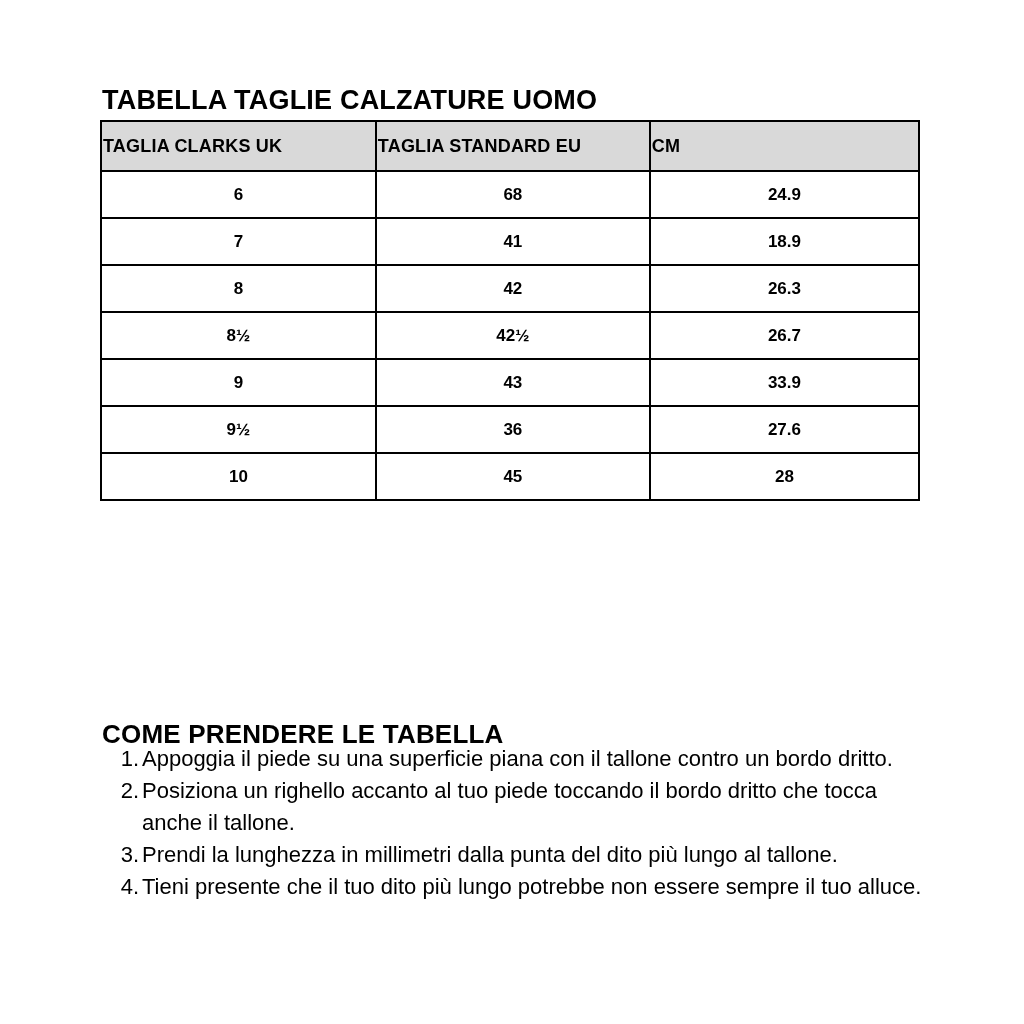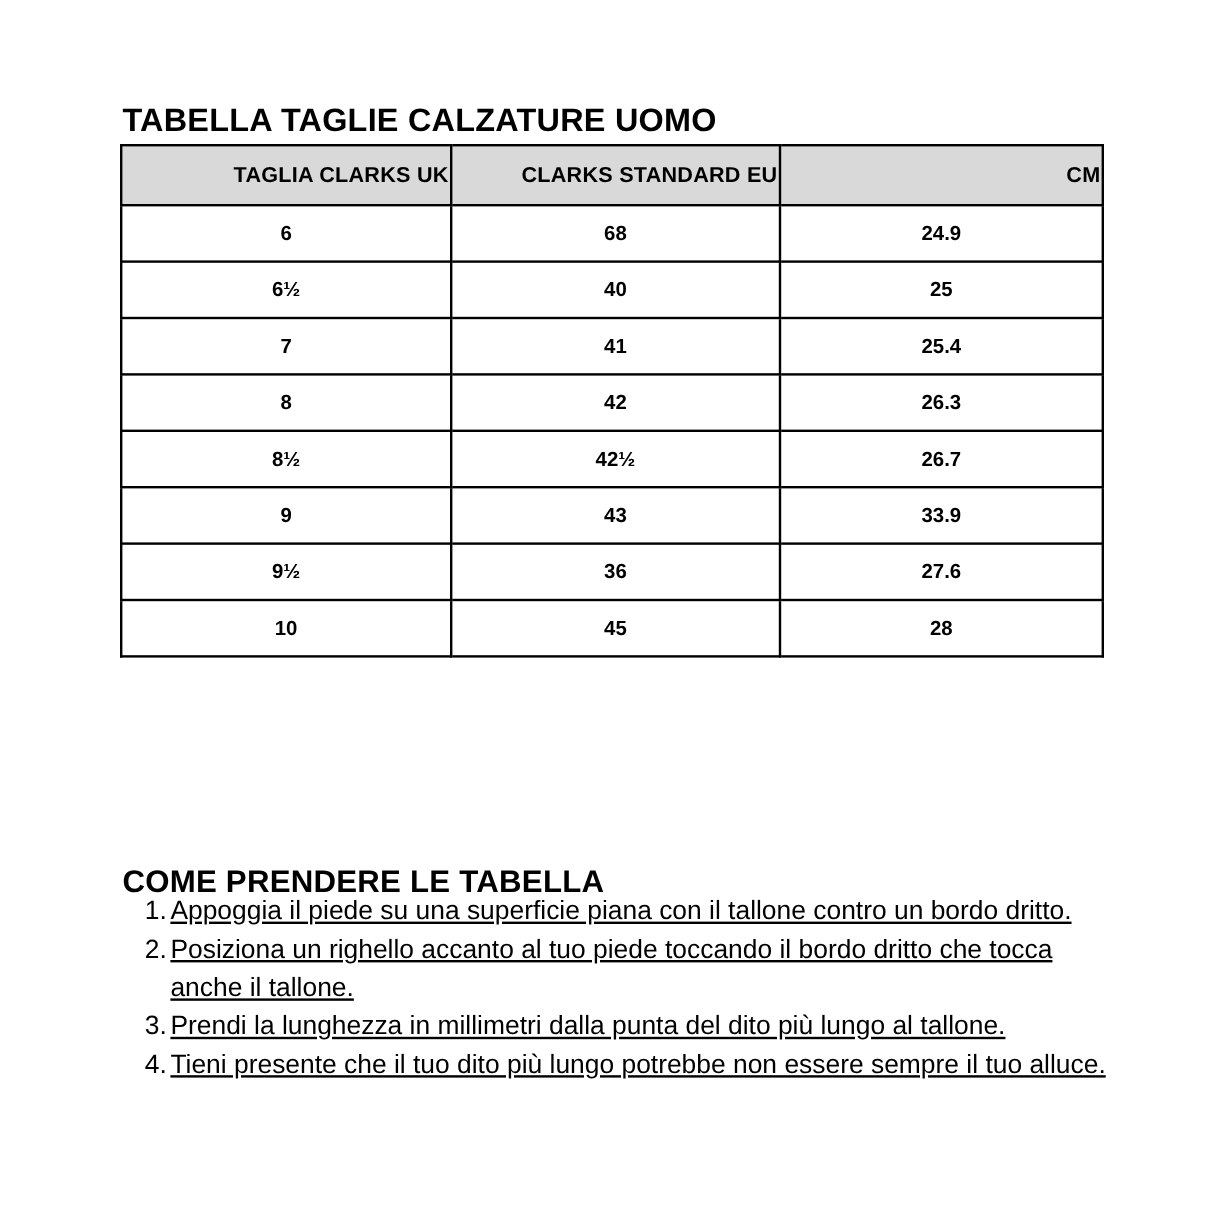--- a/index.html
+++ b/index.html
@@ -40,21 +40,21 @@
     width: 820px;
     border-collapse: collapse;
     table-layout: fixed;
   }
   table.size-table th {
     background: var(--header-bg);
     border: 2px solid var(--border-color);
     height: 50px;
     font-size: 18px;
     font-weight: 700;
-    text-align: right;
+    text-align: left;
     letter-spacing: 0.2px;
   }
   table.size-table td {
     border: 2px solid var(--border-color);
     height: 47px;
     font-size: 17px;
     font-weight: 700;
     text-align: center;
   }
   .section-title {
@@ -76,21 +76,20 @@
     padding: 0;
     list-style: none;
     counter-reset: step;
     font-size: 22px;
     line-height: 32px;
   }
   ol.howto-list li {
     position: relative;
     padding-left: 42px;
     counter-increment: step;
-    text-decoration: underline;
   }
   ol.howto-list li::before {
     content: counter(step) ".";
     position: absolute;
     left: 0;
     top: 0;
     width: 39px;
     text-align: right;
   }
 </style>
@@ -103,39 +102,34 @@
 
   <table class="size-table">
     <colgroup>
       <col style="width:33.6%">
       <col style="width:33.5%">
       <col style="width:32.9%">
     </colgroup>
     <thead>
       <tr>
         <th>TAGLIA CLARKS UK</th>
-        <th>CLARKS STANDARD EU</th>
+        <th>TAGLIA STANDARD EU</th>
         <th>CM</th>
       </tr>
     </thead>
     <tbody>
       <tr>
         <td>6</td>
         <td>68</td>
         <td>24.9</td>
       </tr>
       <tr>
-        <td>6½</td>
-        <td>40</td>
-        <td>25</td>
-      </tr>
-      <tr>
         <td>7</td>
         <td>41</td>
-        <td>25.4</td>
+        <td>18.9</td>
       </tr>
       <tr>
         <td>8</td>
         <td>42</td>
         <td>26.3</td>
       </tr>
       <tr>
         <td>8½</td>
         <td>42½</td>
         <td>26.7</td>

